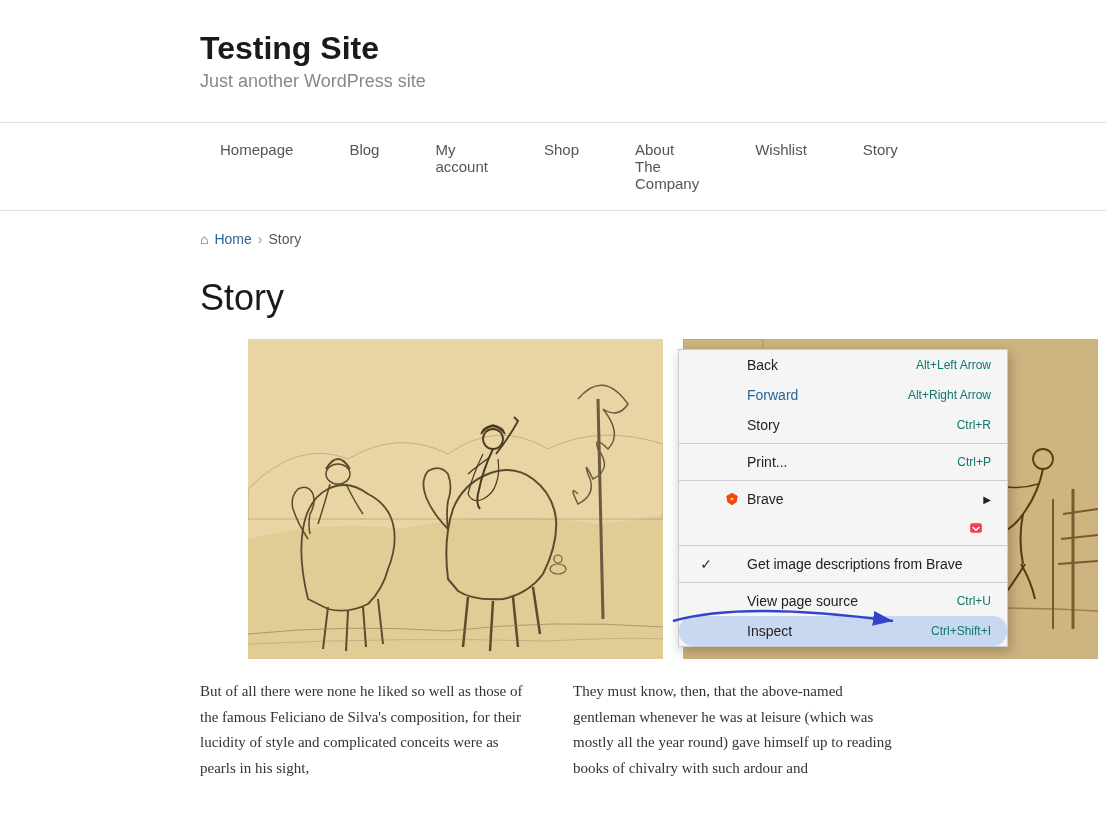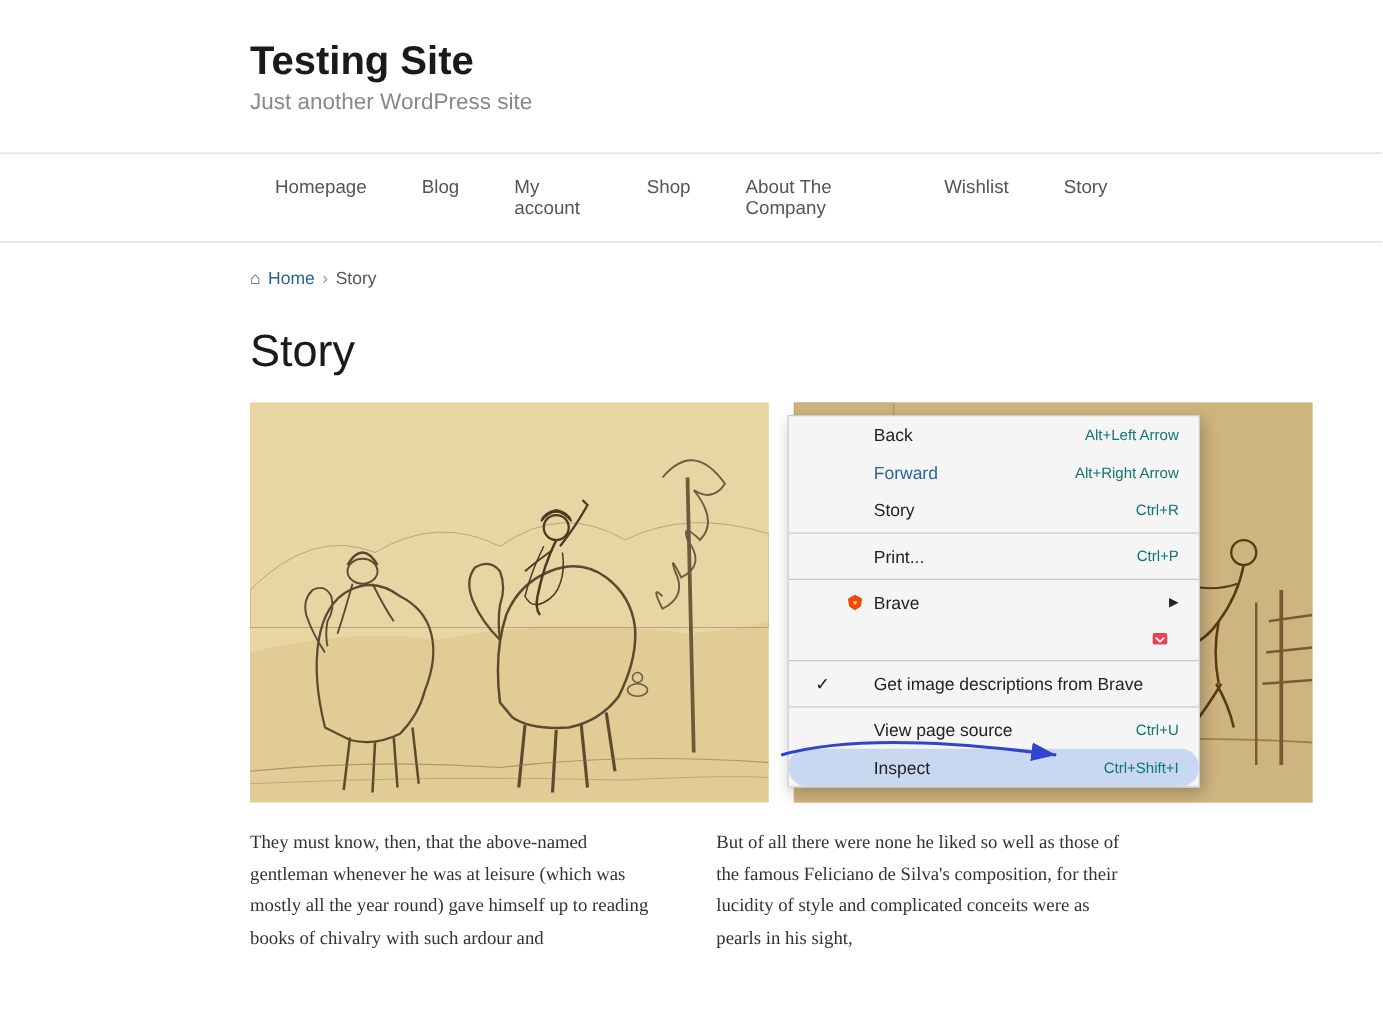--- a/index.html
+++ b/index.html
@@ -5,41 +5,41 @@
     * { margin: 0; padding: 0; box-sizing: border-box; }
     body { font-family: Georgia, 'Times New Roman', serif; background: #fff; color: #333; font-size: 16px; }
 
     
     .site-header { padding: 30px 0 10px 200px; }
     .site-title { font-size: 32px; font-weight: bold; color: #1a1a1a; font-family: Liberation Sans, sans-serif; }
     .site-tagline { font-size: 18px; color: #888; margin-top: 4px; font-family: Arial, sans-serif; }
 
     
     .site-nav { border-top: 1px solid #ddd; border-bottom: 1px solid #ddd; padding: 0 200px; margin-top: 20px; }
-    .site-nav ul { list-style: none; display: flex; gap: 4px; }
+    .site-nav ul { list-style: none; display: flex; gap: 16px; }
     .site-nav ul li a {
       display: block;
       padding: 18px 20px;
       text-decoration: none;
       color: #555;
       font-family: Arial, sans-serif;
       font-size: 15px;
     }
 
     
     .breadcrumb { padding: 20px 200px; font-family: Arial, sans-serif; font-size: 14px; color: #555; display: flex; align-items: center; gap: 6px; }
     .breadcrumb a { color: #2a6496; text-decoration: none; }
     .breadcrumb-sep { color: #999; }
 
     
     .page-content { padding: 10px 200px 40px 200px; position: relative; }
     .page-title { font-size: 36px; font-weight: normal; color: #1a1a1a; margin-bottom: 20px; font-family: Arial, sans-serif; }
 
     
-    .image-row { display: flex; gap: 0; position: relative; }
+    .image-row { display: flex; gap: 0; position: relative; margin-left: 48px; }
     .img-placeholder {
       width: 415px;
       height: 320px;
       background: #e8d5a3;
       overflow: hidden;
       position: relative;
       flex-shrink: 0;
     }
     .img-placeholder-right {
       width: 415px;
@@ -319,16 +319,16 @@
         <line x1="378" y1="200" x2="415" y2="196" stroke="#7a5a30" stroke-width="2"></line>
         <line x1="375" y1="225" x2="415" y2="222" stroke="#7a5a30" stroke-width="2"></line>
 
         <rect x="0" y="0" width="80" height="200" fill="none" stroke="#8b6a30" stroke-width="1" opacity="0.4"></rect>
         <rect x="10" y="20" width="55" height="80" fill="none" stroke="#8b6a30" stroke-width="1" opacity="0.4"></rect>
       </svg>
     </div>
   </div>
 
   <div class="text-row">
+    <div class="text-col">But of all there were none he liked so well as those of the famous Feliciano de Silva's composition, for their lucidity of style and complicated conceits were as pearls in his sight,</div>
     <div class="text-col">They must know, then, that the above-named gentleman whenever he was at leisure (which was mostly all the year round) gave himself up to reading books of chivalry with such ardour and</div>
-    <div class="text-col">But of all there were none he liked so well as those of the famous Feliciano de Silva's composition, for their lucidity of style and complicated conceits were as pearls in his sight,</div>
   </div>
 </div>
 
 </body></html>

